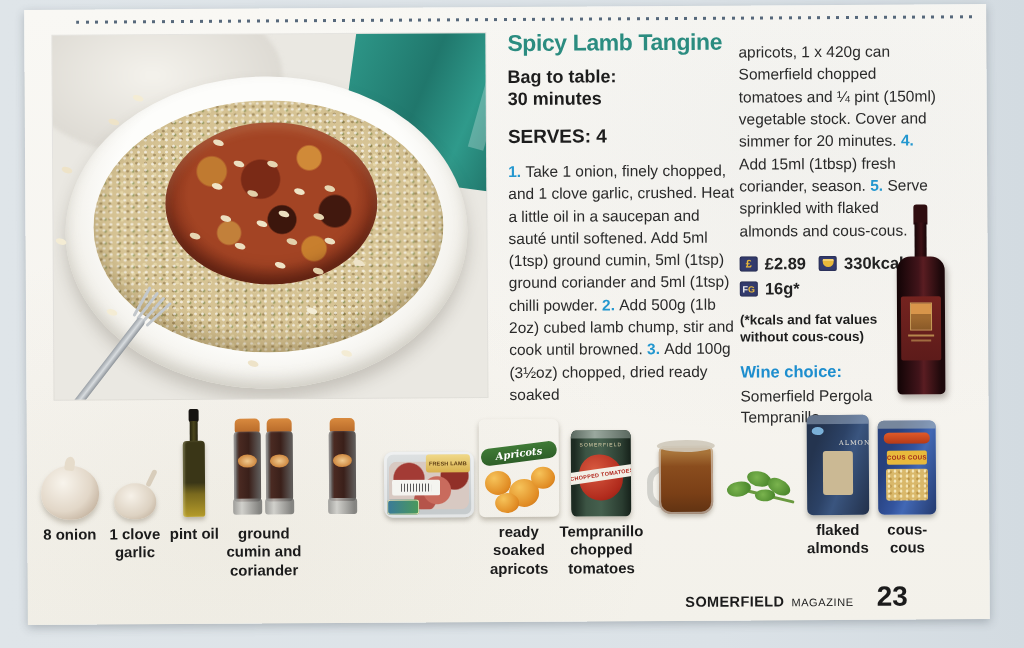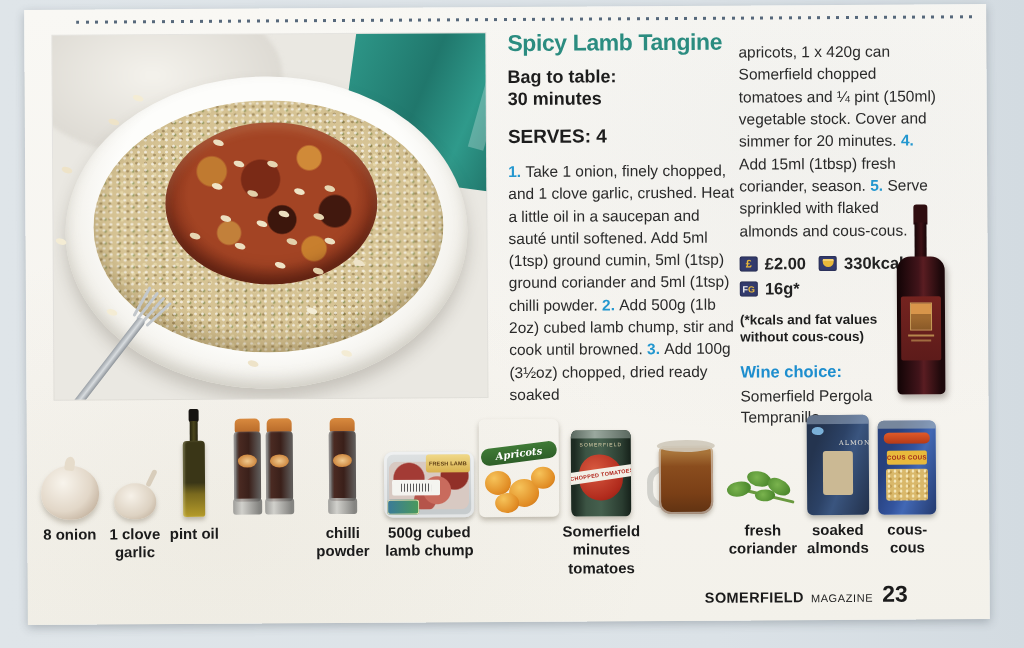--- a/index.html
+++ b/index.html
@@ -209,21 +209,21 @@
      color:#a02818;font-size:6px;font-weight:bold;text-align:center;line-height:14px;letter-spacing:.4px;}
   .cb-window{position:absolute;left:8px;top:48px;width:42px;height:32px;border-radius:3px;display:block;
      background-image:radial-gradient(circle, rgba(250,240,200,.9) 1px, transparent 1.7px),
        radial-gradient(circle, rgba(180,140,60,.8) 1px, transparent 1.6px);
      background-size:6px 5px, 9px 7px;background-color:#d9b86a;}
 
   
   .footer{position:absolute;right:82px;top:576px;display:flex;align-items:baseline;gap:7px;color:#1b1b1b;}
   .brand{font-size:14.5px;font-weight:bold;letter-spacing:.4px;}
   .mag{font-size:11px;letter-spacing:.6px;}
-  .pageno{font-size:23px;font-weight:bold;margin-left:2px;}
+  .pageno{font-size:28px;font-weight:bold;margin-left:16px;}
 </style>
 </head>
 <body>
 
 <div class="scan">
   <div class="paper">
     <div class="perforation"></div>
 
     <div class="photo">
       <div class="ph-blob"></div>
@@ -254,21 +254,21 @@
       <p class="method"><span class="step-num">1. </span>Take 1 onion, finely chopped, and 1 clove garlic, crushed. Heat a little oil in a saucepan and sauté until softened. Add 5ml (1tsp) ground cumin, 5ml (1tsp) ground coriander and 5ml (1tsp) chilli powder. <span class="step-num">2. </span>Add 500g (1lb 2oz) cubed lamb chump, stir and cook until browned. <span class="step-num">3. </span>Add 100g (3½oz) chopped, dried ready soaked </p>
     </div>
 
     <div class="col2">
       <p class="method">apricots, 1 x 420g can Somerfield chopped tomatoes and ¼ pint (150ml) vegetable stock. Cover and simmer for 20 minutes. <span class="step-num">4. </span>Add 15ml (1tbsp) fresh coriander, season. <span class="step-num">5. </span>Serve sprinkled with flaked almonds and cous-cous. </p>
       <div class="stats">
         <div class="stat-row">
           <span class="chip">
               <span class="chip-glyph">£</span>
             </span>
-          <b class="stat-val">£2.00</b>
+          <b class="stat-val">£2.89</b>
           <span class="chip">
               <i class="bowl"></i>
             </span>
           <b class="stat-val">330kcals*</b>
         </div>
         <div class="stat-row">
           <span class="chip">
               <span class="chip-glyph fg"><span class="f-letter">F</span><span class="g-letter">G</span></span>
             </span>
           <b class="stat-val">16g*</b>
@@ -329,96 +329,95 @@
                 <i class="jar-base"></i>
               </div>
             <div class="jar">
                 <i class="jar-cap"></i>
                 <i class="jar-body"></i>
                 <i class="jar-label"></i>
                 <i class="jar-base"></i>
               </div>
           </div>
         </div>
+        <div class="ing-label">ground cumin and coriander</div>
       </div>
       <div class="ing w4">
         <div class="imgbox">
           <div class="jar">
               <i class="jar-cap"></i>
               <i class="jar-body"></i>
               <i class="jar-label"></i>
               <i class="jar-base"></i>
             </div>
         </div>
-        <div class="ing-label">chilli powder</div>
       </div>
       <div class="ing w5">
         <div class="imgbox">
           <div class="lambpack">
             <i class="meat"></i>
             <span class="gold-label">FRESH LAMB</span>
             <i class="white-sticker"></i>
             <i class="lamb-badge"></i>
           </div>
         </div>
-        <div class="ing-label">500g cubed lamb chump</div>
       </div>
       <div class="ing w6">
         <div class="imgbox">
           <div class="apricotbag">
             <i class="ap-fruit f1"></i>
               <i class="ap-fruit f2"></i>
               <i class="ap-fruit f3"></i>
               <i class="ap-fruit f4"></i>
             <span class="ap-banner">Apricots</span>
           </div>
         </div>
+        <div class="ing-label">ready soaked apricots</div>
       </div>
       <div class="ing w7">
         <div class="imgbox">
           <div class="tomcan">
             <i class="can-rim"></i>
             <span class="can-brand">SOMERFIELD</span>
             <i class="tom-blob"></i>
             <span class="can-banner">CHOPPED TOMATOES</span>
           </div>
         </div>
-        <div class="ing-label">Somerfield minutes tomatoes</div>
+        <div class="ing-label">Tempranillo chopped tomatoes</div>
       </div>
       <div class="ing w8">
         <div class="imgbox">
           <div class="stockcup">
             <i class="cup-handle"></i>
               <i class="cup-body"></i>
               <i class="cup-rim"></i>
           </div>
         </div>
       </div>
       <div class="ing w9">
         <div class="imgbox">
           <div class="sprig">
             <i class="sstem"></i>
               <i class="leaf l1"></i>
               <i class="leaf l2"></i>
               <i class="leaf l3"></i>
               <i class="leaf l4"></i>
           </div>
         </div>
-        <div class="ing-label">fresh coriander</div>
       </div>
       <div class="ing w10">
         <div class="imgbox">
           <div class="almondbag">
             <i class="ab-seal"></i>
               <i class="ab-spark"></i>
             <span class="ab-text">ALMONDS</span>
             <i class="ab-window"></i>
           </div>
         </div>
-        <div class="ing-label">soaked almonds</div>
+        <div class="ing-label">flaked almonds</div>
       </div>
       <div class="ing w11">
         <div class="imgbox">
           <div class="cousbag">
             <i class="cb-seal"></i>
               <i class="cb-brand"></i>
             <span class="cb-label">COUS COUS</span>
             <i class="cb-window"></i>
           </div>
         </div>

